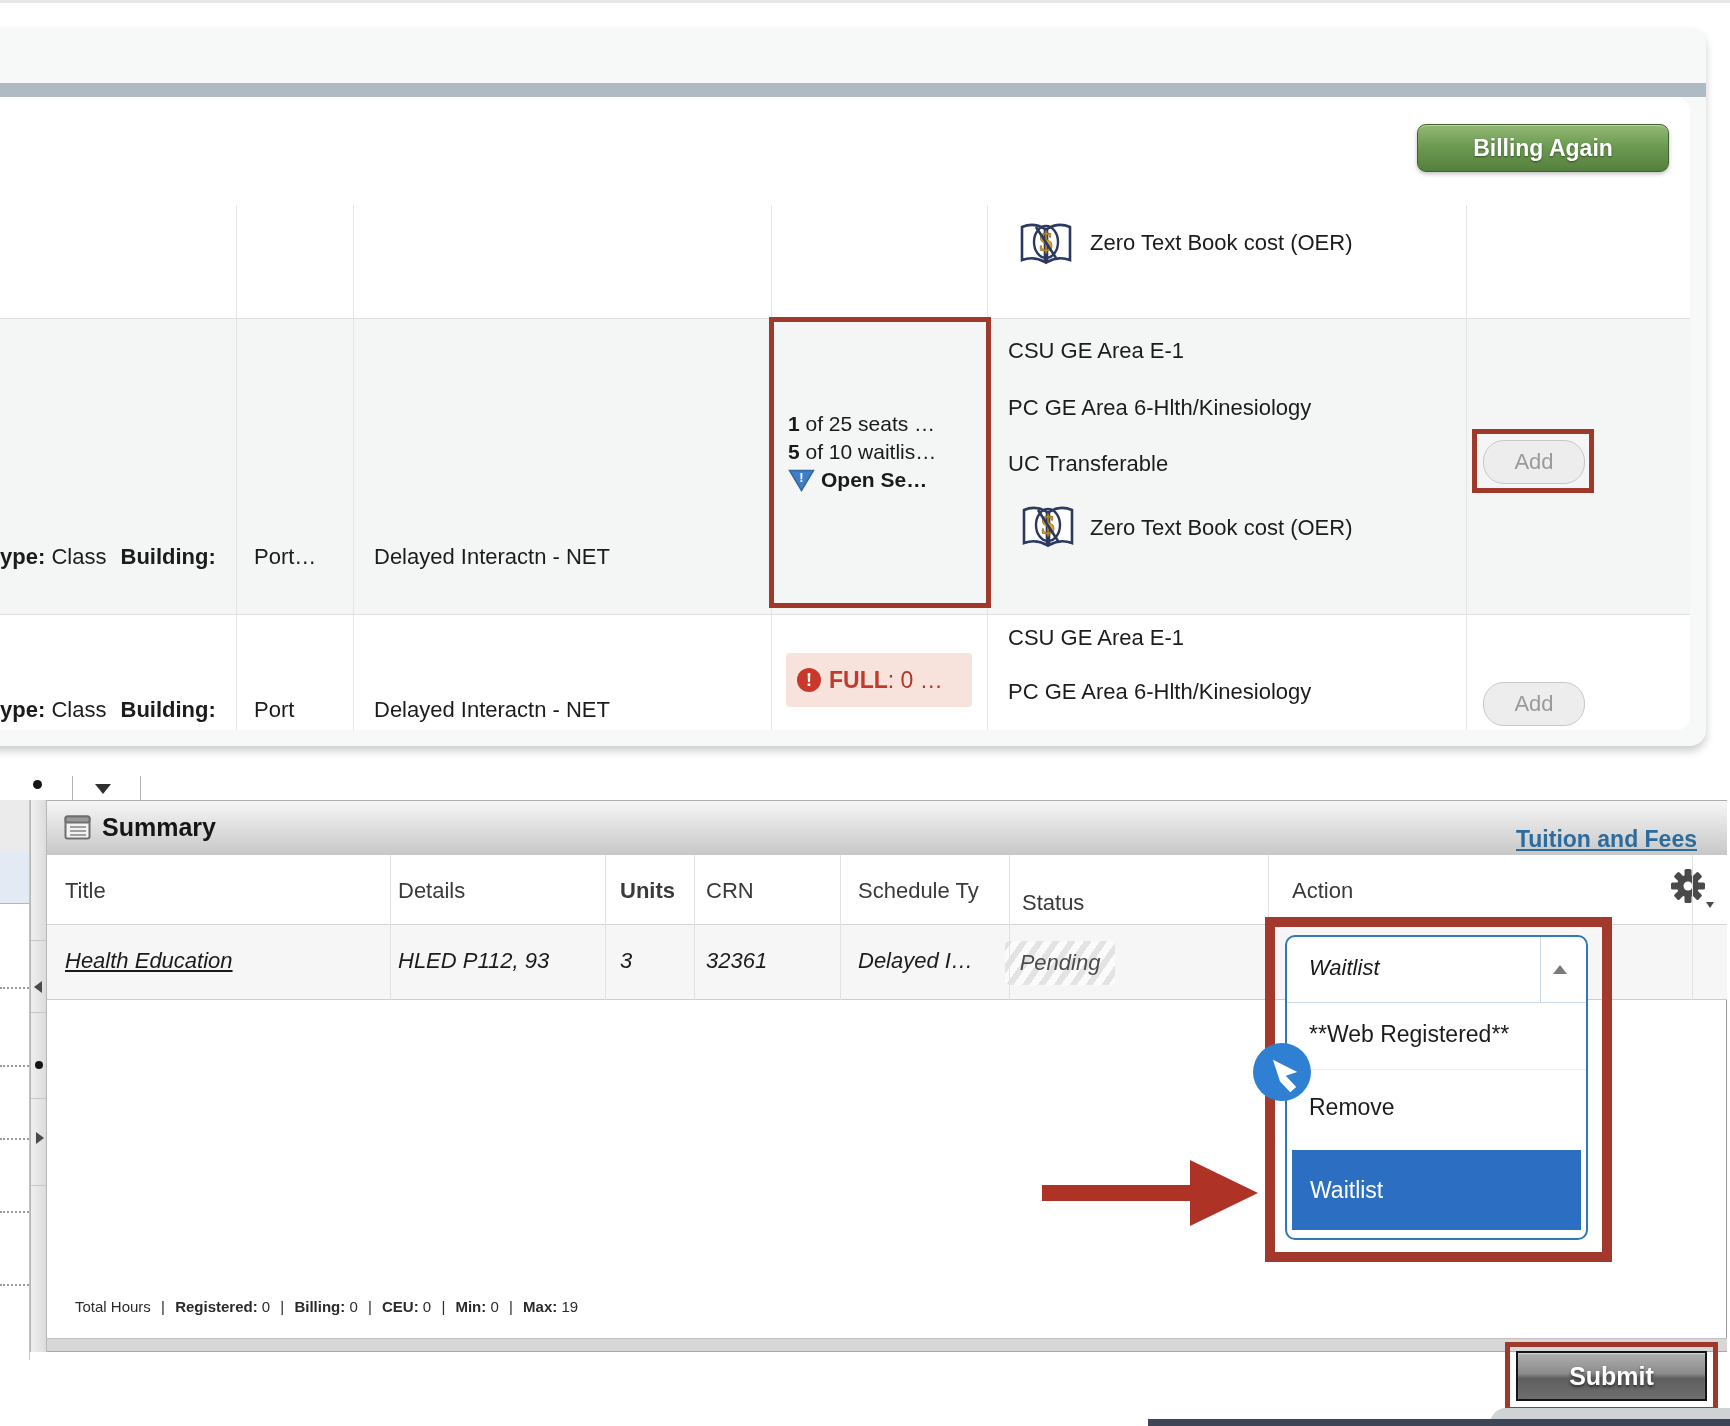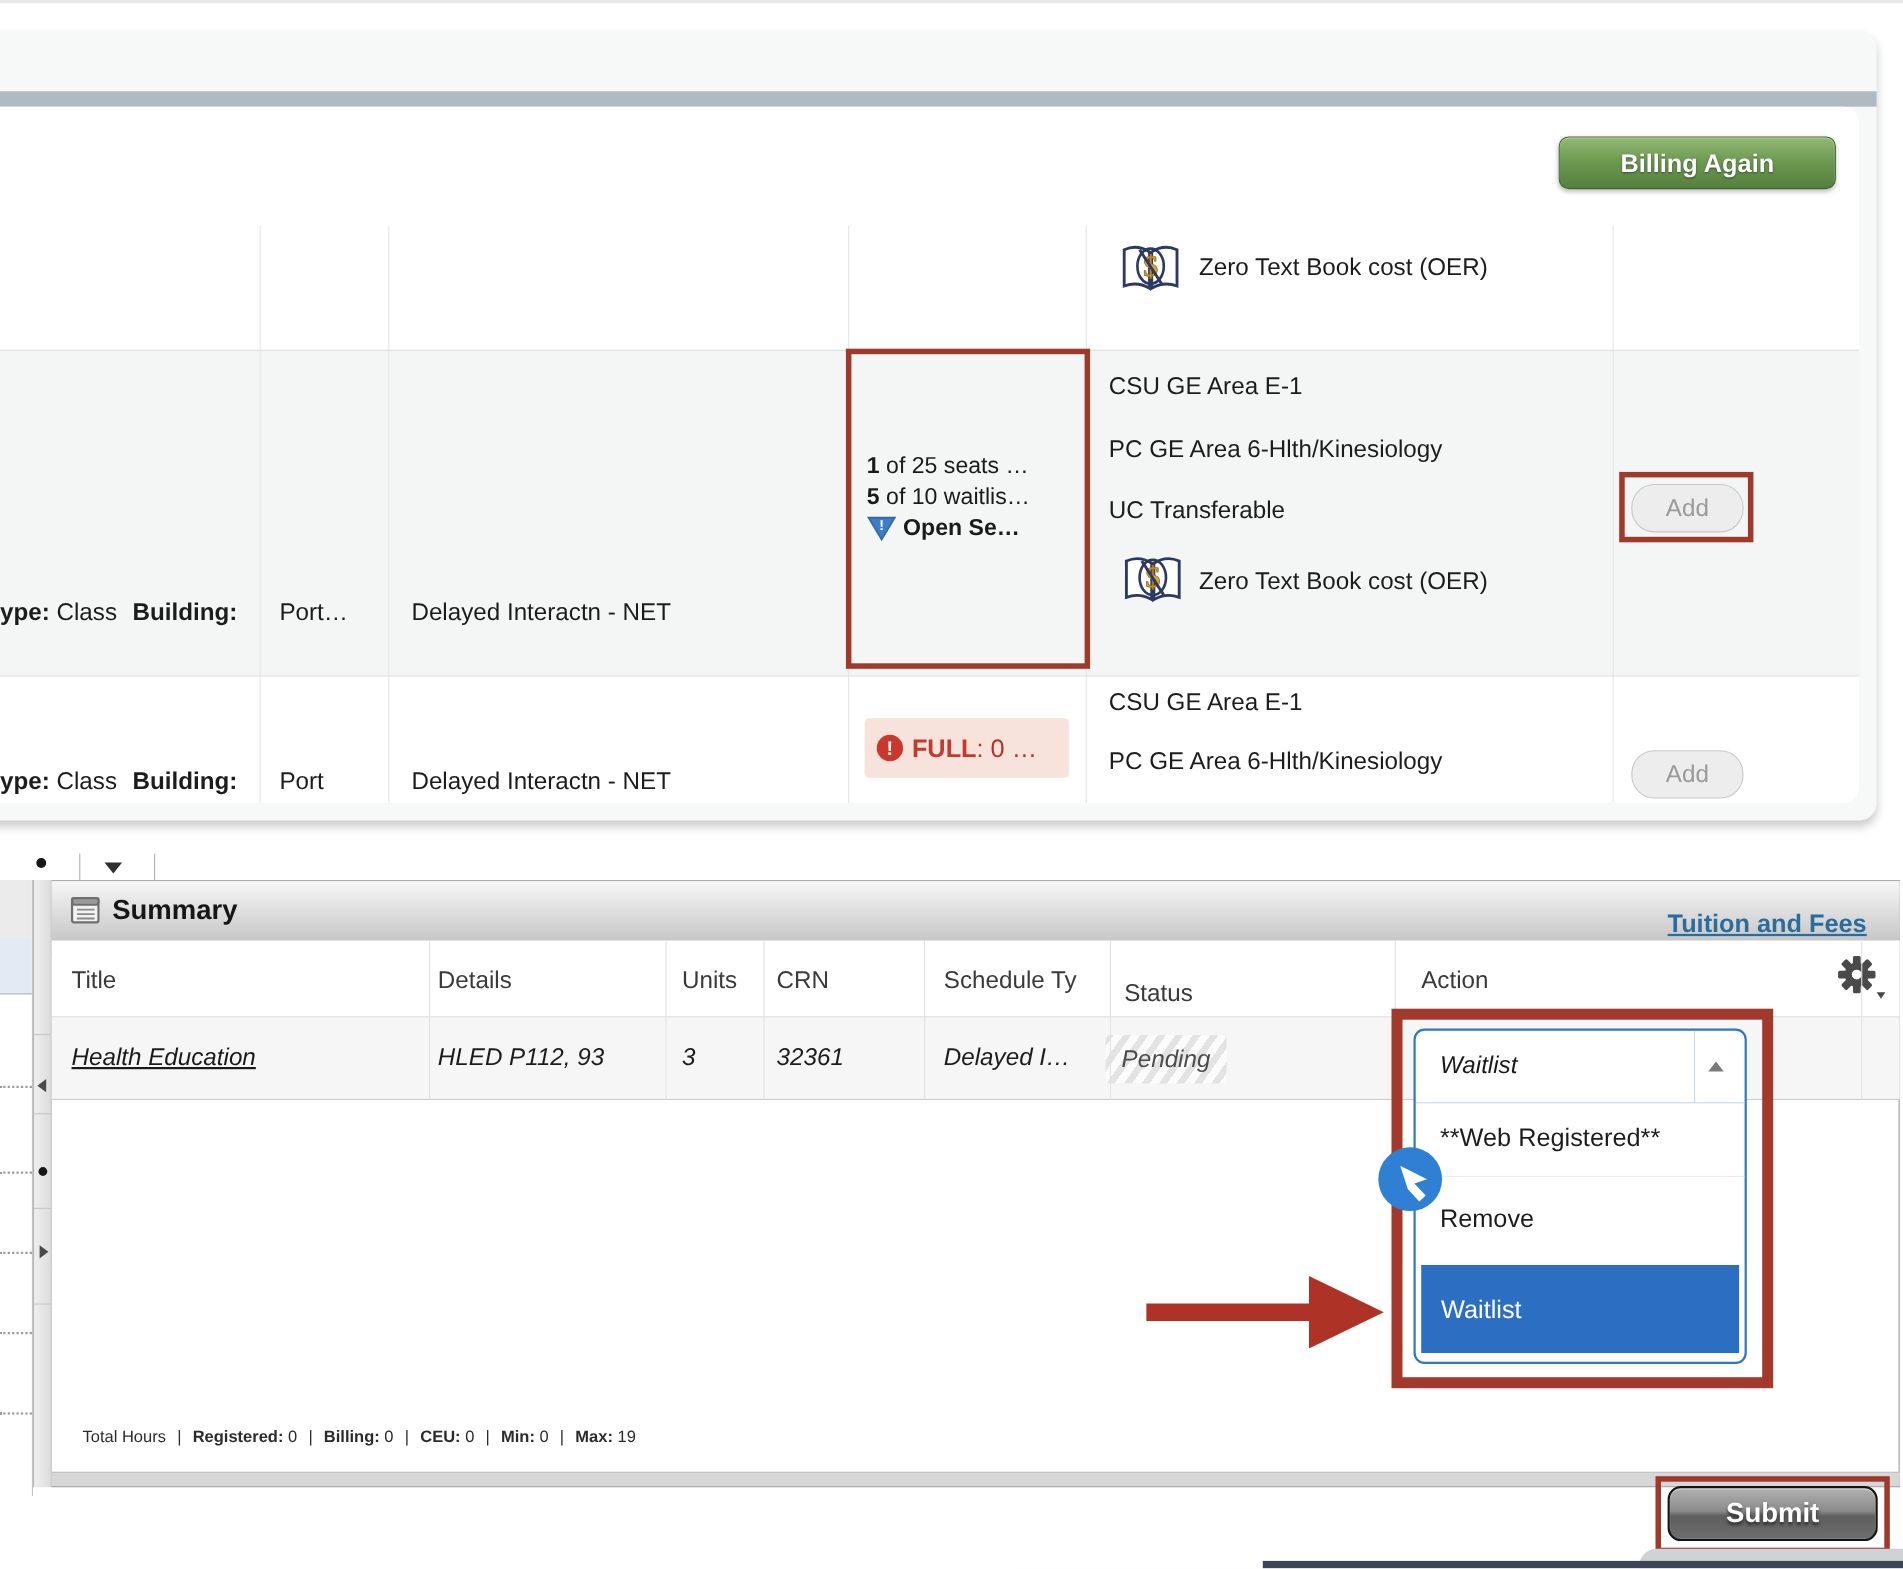--- a/index.html
+++ b/index.html
@@ -164,21 +164,21 @@
         <line x1="6" y1="16" x2="22" y2="16" stroke="#8a8a8a" stroke-width="1.6"></line>
         <line x1="6" y1="20" x2="22" y2="20" stroke="#8a8a8a" stroke-width="1.6"></line>
       </svg>
       <div class="a b" style="left:55px;top:12px;font-size:25px;color:#161616;">Summary</div>
       <a class="a" style="right:30px;top:25px;font-size:23px;font-weight:bold;color:#2c6c9d;text-decoration:underline;cursor:pointer;">Tuition and Fees</a>
     </div>
 
     <div class="a" style="left:0;top:55px;width:1680px;height:70px;background:#fff;border-bottom:1px solid #d4d4d4;box-sizing:border-box;"></div>
     <div class="a hdrTxt" style="left:18px;top:78px;">Title</div>
     <div class="a hdrTxt" style="left:351px;top:78px;">Details</div>
-    <div class="a hdrTxt" style="left:573px;top:78px;">Units</div>
+    <div class="a hdrTxt" style="left:573px;top:78px;font-weight:bold;">Units</div>
     <div class="a hdrTxt" style="left:659px;top:78px;">CRN</div>
     <div class="a hdrTxt" style="left:811px;top:78px;white-space:nowrap;overflow:hidden;width:150px;">Schedule Ty</div>
     <div class="a hdrTxt" style="left:975px;top:78px;margin-top:12px;">Status</div>
     <div class="a hdrTxt" style="left:1245px;top:78px;">Action</div>
 
     <svg class="a" style="left:1621px;top:66px;cursor:pointer;" width="46" height="44" viewBox="0 0 46 44">
       <g fill="#4a4a4a">
         <g transform="translate(20,20)">
           <rect x="-3.5" y="-17" width="7" height="8" rx="1.5"></rect>
           <rect x="-3.5" y="9" width="7" height="8" rx="1.5"></rect>
@@ -260,21 +260,21 @@
     <svg width="58" height="58" viewBox="0 0 36 36">
       <path d="M15 28 V9 l12 12 h-7.5 l4 8.5 -4.5 2 -4-8.5 z" fill="#fff" transform="rotate(-18 18 18)"></path>
     </svg>
   </div>
 
   <svg class="a" style="left:1042px;top:1158px;" width="218" height="70" viewBox="0 0 218 70">
     <polygon points="0,27 148,27 148,2 216,35 148,68 148,43 0,43" fill="#ae3326"></polygon>
   </svg>
 
   <div class="a redbox" style="left:1505px;top:1342px;width:203px;height:60px;"></div>
-  <div class="a" style="left:1516px;top:1351px;width:191px;height:50px;border:2px solid #141414;border-radius:12px;box-sizing:border-box;cursor:pointer;
+  <div class="a" style="left:1516px;top:1351px;width:191px;height:50px;border:2px solid #141414;border-radius:0;box-sizing:border-box;cursor:pointer;
               background:linear-gradient(180deg,#b0b0b0 0%,#8b8b8b 45%,#5e5e5e 55%,#6e6e6e 100%);
               display:flex;align-items:center;justify-content:center;box-shadow:inset 0 1px 1px rgba(255,255,255,.5);">
     <span class="b" style="font-size:25px;color:#fff;text-shadow:0 2px 3px rgba(0,0,0,.55);">Submit</span>
   </div>
 
   <div class="a" style="left:1490px;top:1408px;width:240px;height:18px;background:#d0d3d6;border-radius:16px 0 0 0;"></div>
   <div class="a" style="left:1148px;top:1419px;width:582px;height:7px;background:#3e4557;"></div>
 
 </div>
 

